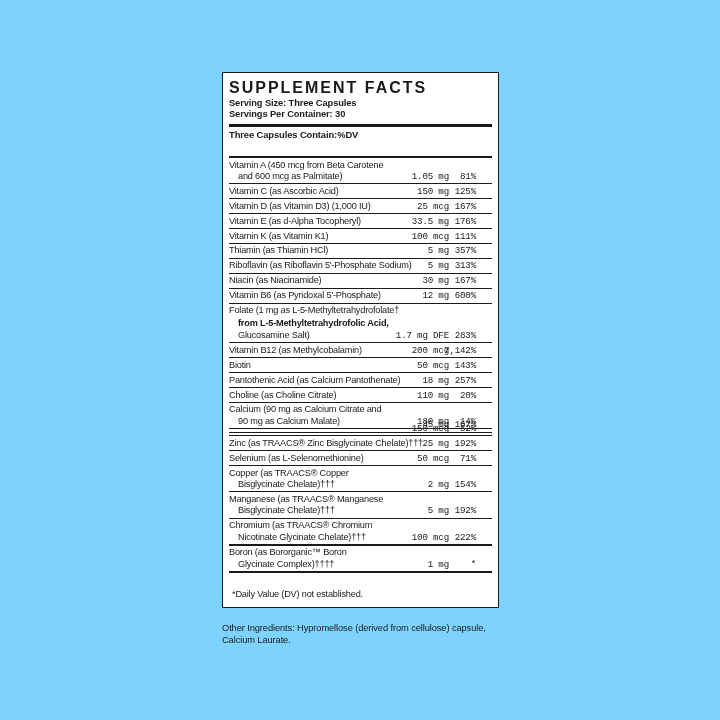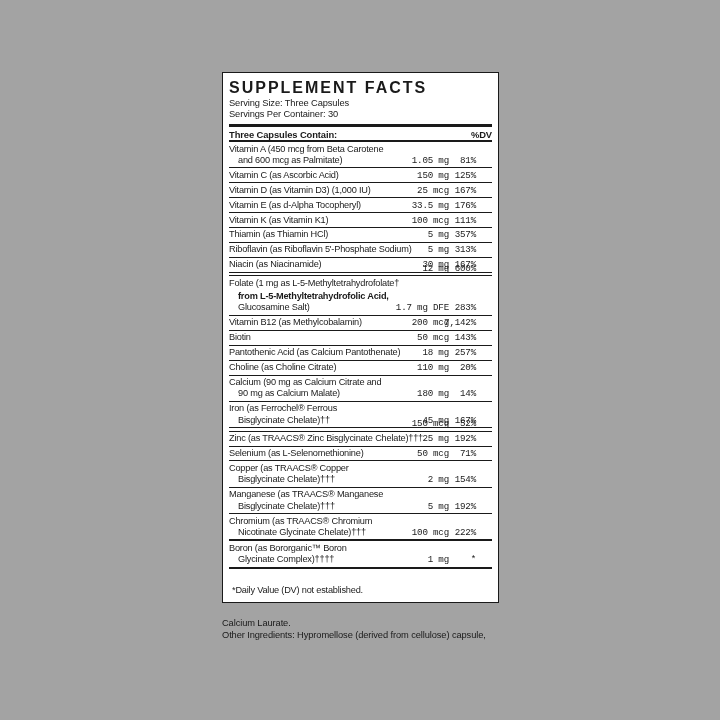--- a/index.html
+++ b/index.html
@@ -2,54 +2,53 @@
 <html><head>
 <meta charset="utf-8">
 <style>
   * { margin: 0; padding: 0; box-sizing: border-box; }
   html, body {
     width: 720px; height: 720px;
     background: #ffffff;
     font-family: "Liberation Sans", "DejaVu Sans", sans-serif;
     color: #1a1a1a;
   }
-  .stage { position: relative; width: 720px; height: 720px; background: #a3a3a3; }
+  .stage { position: relative; width: 720px; height: 720px; background: #7dd3fc; }
 
   .label-wrap { position: absolute; left: 222px; top: 72px; width: 300px; }
 
   .facts-panel {
     width: 277px;
     border: 1.5px solid #1a1a1a;
     background: #fff;
     padding: 4px 6px 0 6px;
   }
 
   .panel-title {
     font-size: 16px;
     font-weight: bold;
     letter-spacing: 2px;
     line-height: 18px;
     padding-top: 2px;
     white-space: nowrap;
   }
   .serving-line {
     font-size: 9.3px;
-    font-weight: normal;
+    font-weight: bold;
     line-height: 11px;
     letter-spacing: -0.1px;
   }
   .serving-block { padding: 1px 0 4px 0; }
 
   .header-row {
     display: flex;
-    justify-content: space-between;
     align-items: flex-end;
     border-top: 3px solid #1a1a1a;
     border-bottom: 2.5px solid #1a1a1a;
-    padding: 2px 0 0 0;
+    padding: 2px 0 16px 0;
     font-size: 9.4px;
     font-weight: bold;
     letter-spacing: -0.1px;
     line-height: 11px;
   }
 
   .rows { }
   .row {
     position: relative;
     border-top: 1px solid #1a1a1a;
@@ -173,20 +172,23 @@
 
   <div class="row">
     <div class="names">
               <div class="name-line">Niacin (as Niacinamide)</div>
             </div>
     <span class="amt">30 mg</span>
     <span class="dv">167%</span>
   </div>
 
   <div class="row">
+    <div class="names">
+              <div class="name-line">Vitamin B6 (as Pyridoxal 5'-Phosphate)</div>
+            </div>
     <span class="amt">12 mg</span>
     <span class="dv">600%</span>
   </div>
 
   <div class="row">
     <div class="names">
               <div class="name-line">Folate (1 mg as L-5-Methyltetrahydrofolate†</div>
               <div class="name-line indent spaced">from L-5-Methyltetrahydrofolic Acid,</div>
               <div class="name-line indent">Glucosamine Salt)</div>
             </div>
@@ -229,24 +231,20 @@
   <div class="row">
     <div class="names">
               <div class="name-line">Calcium (90 mg as Calcium Citrate and</div>
               <div class="name-line indent">90 mg as Calcium Malate)</div>
             </div>
     <span class="amt">180 mg</span>
     <span class="dv">14%</span>
   </div>
 
   <div class="row">
-    <div class="names">
-              <div class="name-line">Iron (as Ferrochel® Ferrous</div>
-              <div class="name-line indent">Bisglycinate Chelate)††</div>
-            </div>
     <span class="amt">45 mg</span>
     <span class="dv">167%</span>
   </div>
 
   <div class="row">
     <span class="amt">150 mcg</span>
     <span class="dv">52%</span>
   </div>
 
 
@@ -300,18 +298,18 @@
             </div>
     <span class="amt">1 mg</span>
     <span class="dv">*</span>
   </div>
 </div>
 
       <div class="footnote-row">*Daily Value (DV) not established.</div>
     </div>
 
     <div class="other-ingredients">
+      <div>Other Ingredients: Hypromellose (derived from cellulose) capsule,</div>
       <div>Calcium Laurate.</div>
-      <div>Other Ingredients: Hypromellose (derived from cellulose) capsule,</div>
     </div>
 
   </div>
 </div>
 
 </body></html>

